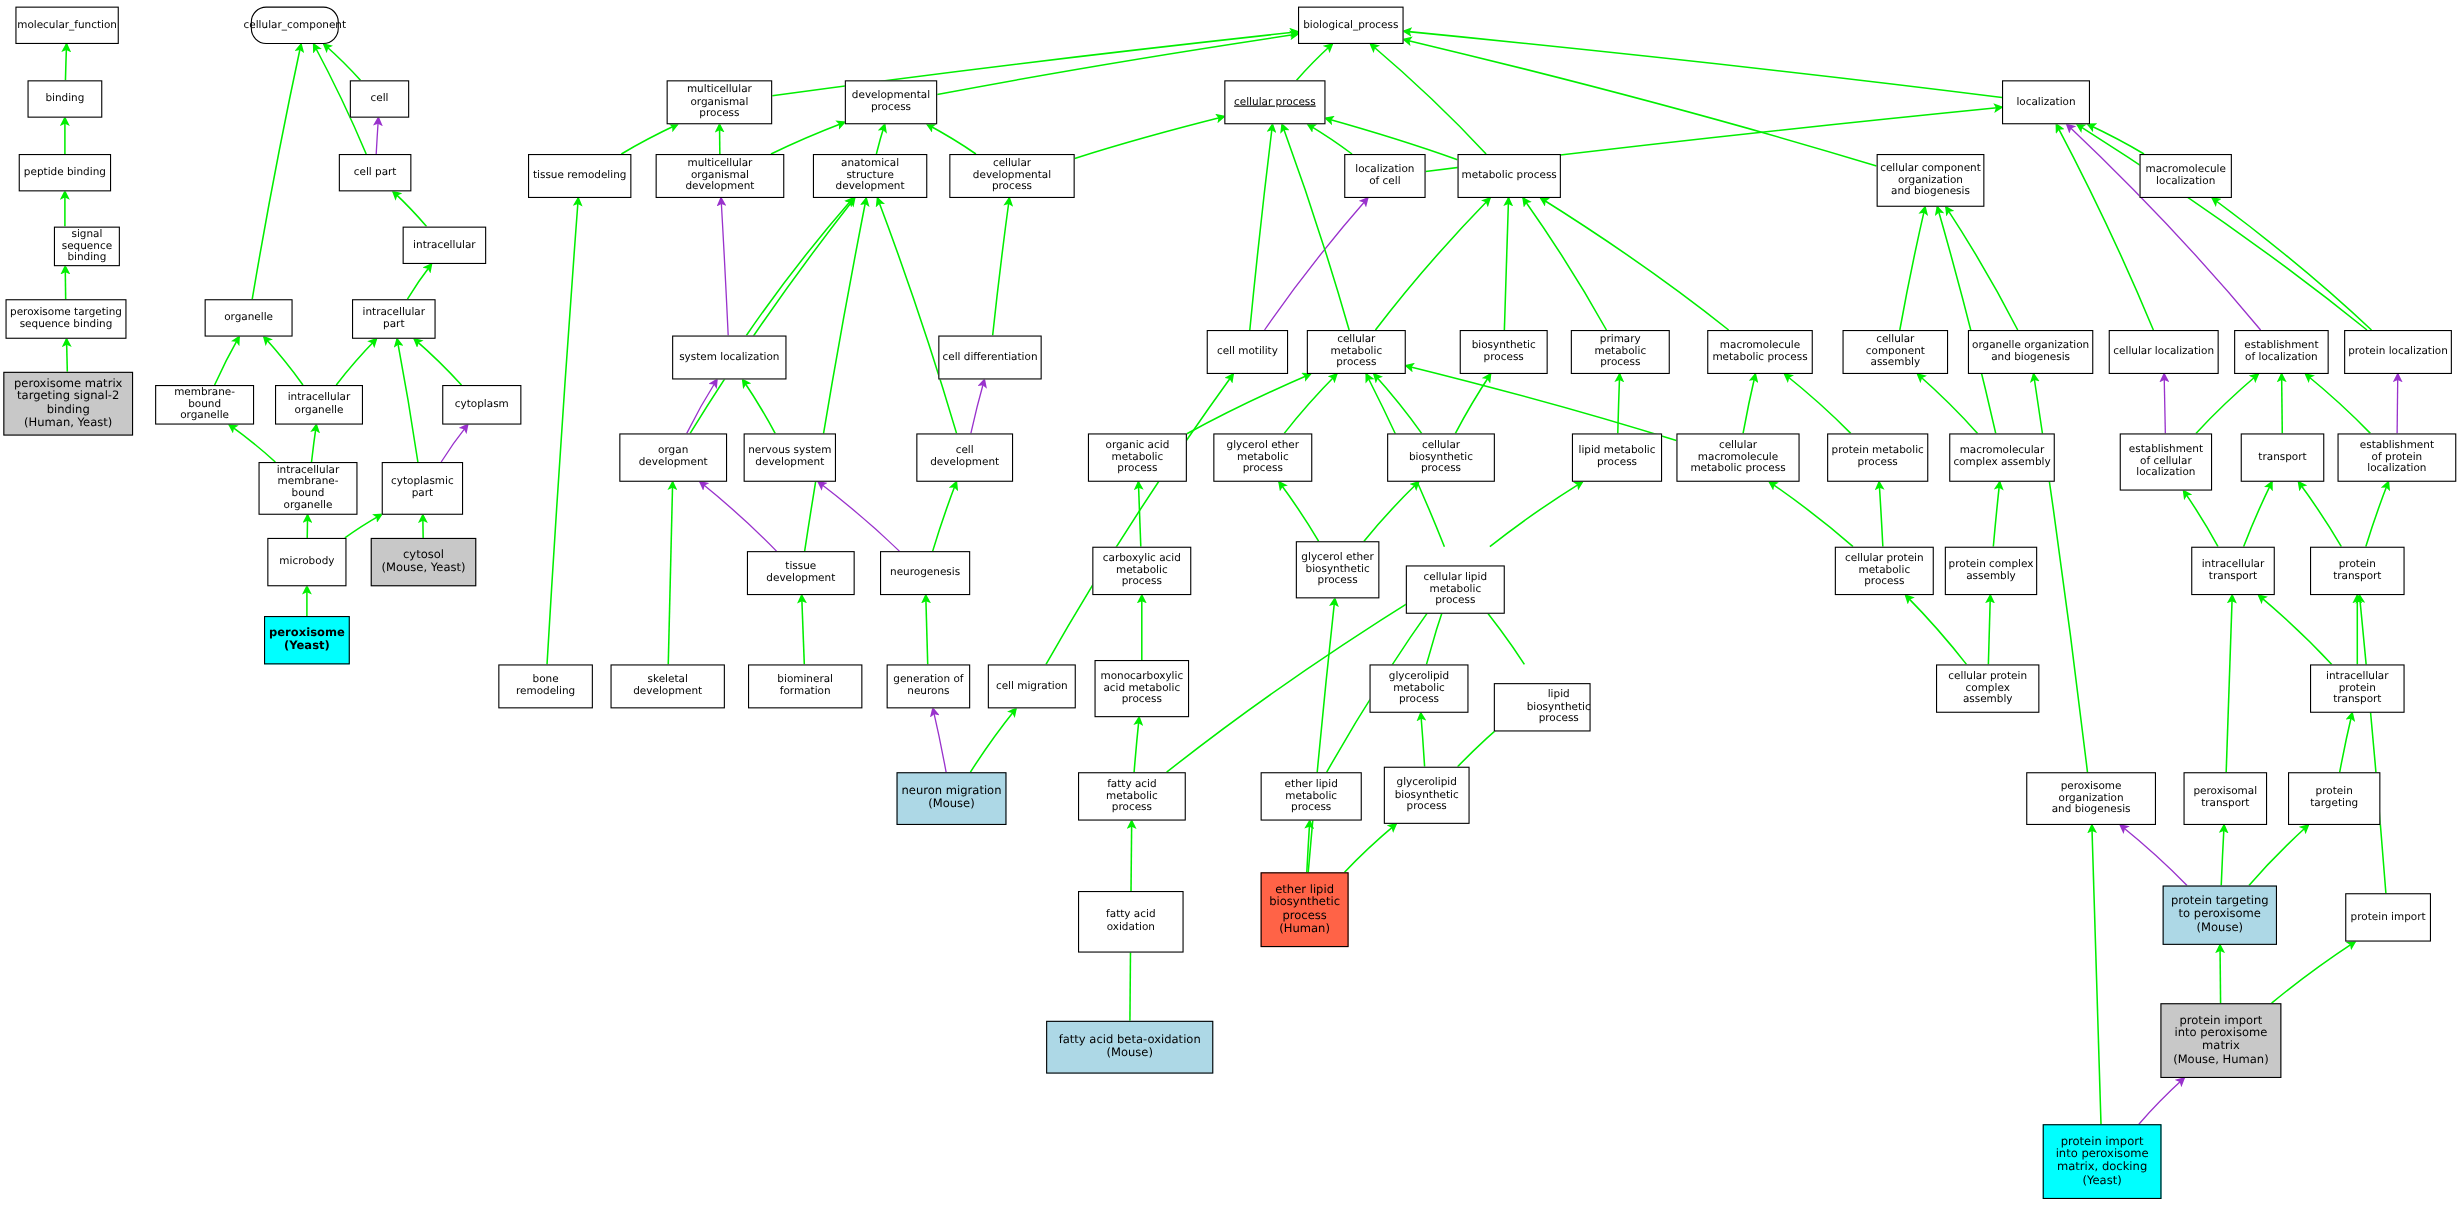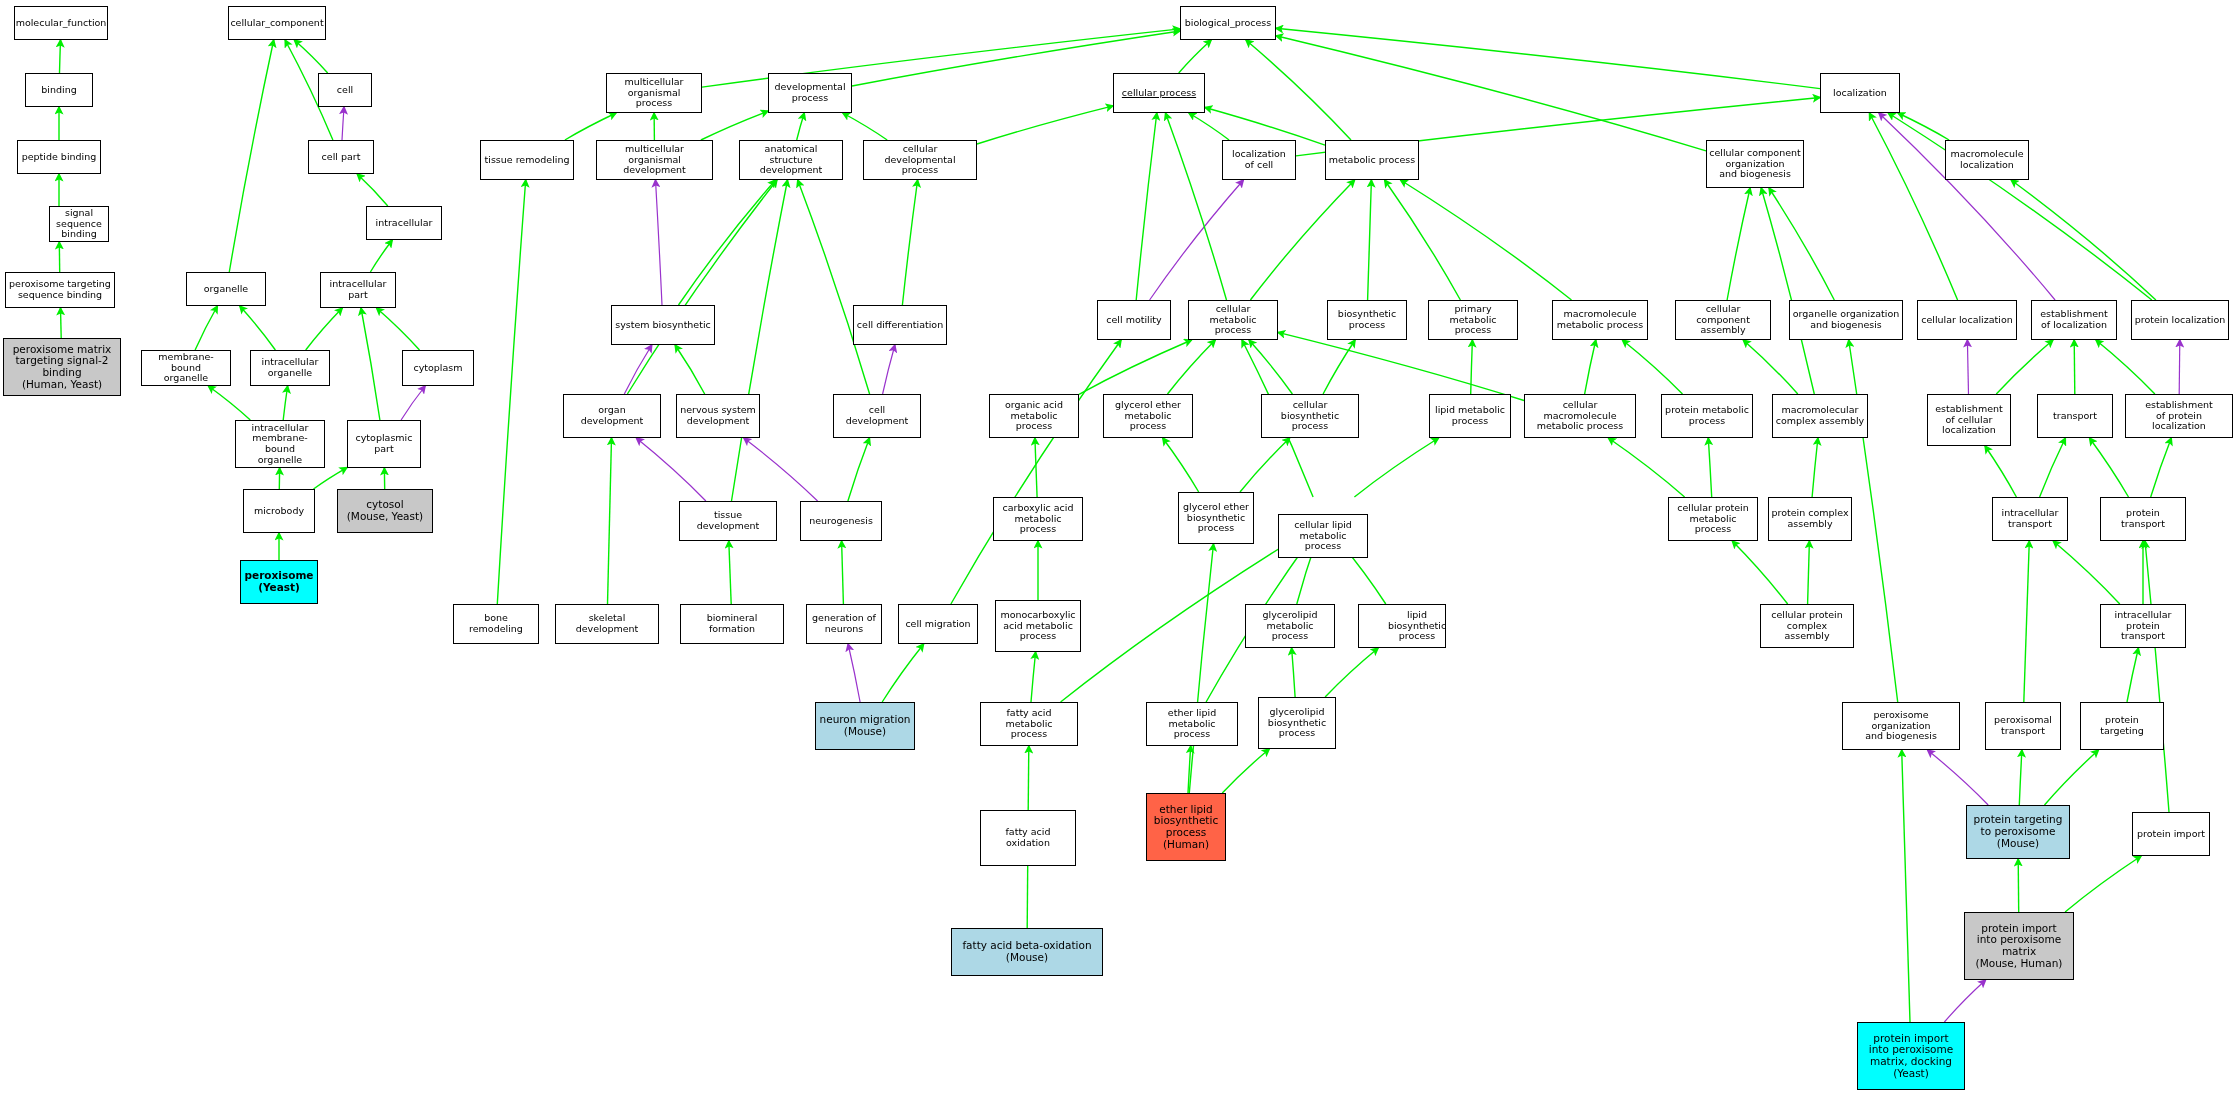--- a/index.html
+++ b/index.html
@@ -194,21 +194,21 @@
       <div class="node fill-white sz-s" style="left: 25px; top: 73px; width: 68px; height: 34px;">binding</div>
       <div class="node fill-white sz-s" style="left: 17px; top: 140px; width: 84px; height: 34px;">peptide binding</div>
       <div class="node fill-white sz-s" style="left: 17px; top: 206px; width: 60px; height: 36px; margin-left: 32px;">signal sequence
 binding</div>
       <div class="node fill-white sz-s" style="left: 5px; top: 272px; width: 110px; height: 36px;">peroxisome targeting
 sequence binding</div>
       <div class="node fill-grey sz-m" style="left: 3px; top: 338px; width: 118px; height: 58px;">peroxisome matrix
 targeting signal-2
 binding
 (Human, Yeast)</div>
-      <div class="node fill-white sz-s" style="left: 228px; top: 6px; width: 98px; height: 34px;">cellular_component</div>
+      <div class="node fill-white sz-s" style="left: 228px; top: 6px; width: 80px; height: 34px; border-radius: 14px;">cellular_component</div>
       <div class="node fill-white sz-s" style="left: 318px; top: 73px; width: 54px; height: 34px;">cell</div>
       <div class="node fill-white sz-s" style="left: 308px; top: 140px; width: 66px; height: 34px;">cell part</div>
       <div class="node fill-white sz-s" style="left: 366px; top: 206px; width: 76px; height: 34px;">intracellular</div>
       <div class="node fill-white sz-s" style="left: 186px; top: 272px; width: 80px; height: 34px;">organelle</div>
       <div class="node fill-white sz-s" style="left: 320px; top: 272px; width: 76px; height: 36px;">intracellular
 part</div>
       <div class="node fill-white sz-s" style="left: 141px; top: 350px; width: 90px; height: 36px;">membrane-bound
 organelle</div>
       <div class="node fill-white sz-s" style="left: 250px; top: 350px; width: 80px; height: 36px;">intracellular
 organelle</div>
@@ -238,21 +238,21 @@
       <div class="node fill-white sz-s" style="left: 863px; top: 140px; width: 114px; height: 40px;">cellular developmental
 process</div>
       <div class="node fill-white sz-s" style="left: 1222px; top: 140px; width: 74px; height: 40px;">localization
 of cell</div>
       <div class="node fill-white sz-s" style="left: 1325px; top: 140px; width: 94px; height: 40px;">metabolic process</div>
       <div class="node fill-white sz-s" style="left: 1706px; top: 140px; width: 98px; height: 48px;">cellular component
 organization
 and biogenesis</div>
       <div class="node fill-white sz-s" style="left: 1945px; top: 140px; width: 84px; height: 40px;">macromolecule
 localization</div>
-      <div class="node fill-white sz-s" style="left: 611px; top: 305px; width: 104px; height: 40px;">system biosynthetic</div>
+      <div class="node fill-white sz-s" style="left: 611px; top: 305px; width: 104px; height: 40px;">system localization</div>
       <div class="node fill-white sz-s" style="left: 853px; top: 305px; width: 94px; height: 40px;">cell differentiation</div>
       <div class="node fill-white sz-s" style="left: 1097px; top: 300px; width: 74px; height: 40px;">cell motility</div>
       <div class="node fill-white sz-s" style="left: 1188px; top: 300px; width: 90px; height: 40px;">cellular metabolic
 process</div>
       <div class="node fill-white sz-s" style="left: 1327px; top: 300px; width: 80px; height: 40px;">biosynthetic
 process</div>
       <div class="node fill-white sz-s" style="left: 1428px; top: 300px; width: 90px; height: 40px;">primary metabolic
 process</div>
       <div class="node fill-white sz-s" style="left: 1552px; top: 300px; width: 96px; height: 40px;">macromolecule
 metabolic process</div>
@@ -308,21 +308,21 @@
       <div class="node fill-white sz-s" style="left: 555px; top: 604px; width: 104px; height: 40px;">skeletal development</div>
       <div class="node fill-white sz-s" style="left: 680px; top: 604px; width: 104px; height: 40px;">biomineral formation</div>
       <div class="node fill-white sz-s" style="left: 806px; top: 604px; width: 76px; height: 40px;">generation of
 neurons</div>
       <div class="node fill-white sz-s" style="left: 898px; top: 604px; width: 80px; height: 40px;">cell migration</div>
       <div class="node fill-white sz-s" style="left: 995px; top: 600px; width: 86px; height: 52px;">monocarboxylic
 acid metabolic
 process</div>
       <div class="node fill-white sz-s" style="left: 1245px; top: 604px; width: 90px; height: 44px;">glycerolipid
 metabolic process</div>
-      <div class="node fill-white sz-s" style="left: 1358px; top: 604px; width: 88px; height: 44px; padding-left: 32px;">lipid biosynthetic
+      <div class="node fill-white sz-s" style="left: 1358px; top: 621px; width: 88px; height: 44px; padding-left: 32px;">lipid biosynthetic
 process</div>
       <div class="node fill-white sz-s" style="left: 1760px; top: 604px; width: 94px; height: 44px;">cellular protein
 complex assembly</div>
       <div class="node fill-white sz-s" style="left: 2100px; top: 604px; width: 86px; height: 44px;">intracellular
 protein transport</div>
       <div class="node fill-white sz-s" style="left: 980px; top: 702px; width: 98px; height: 44px;">fatty acid metabolic
 process</div>
       <div class="node fill-white sz-s" style="left: 1146px; top: 702px; width: 92px; height: 44px;">ether lipid
 metabolic process</div>
       <div class="node fill-white sz-s" style="left: 1258px; top: 697px; width: 78px; height: 52px;">glycerolipid

